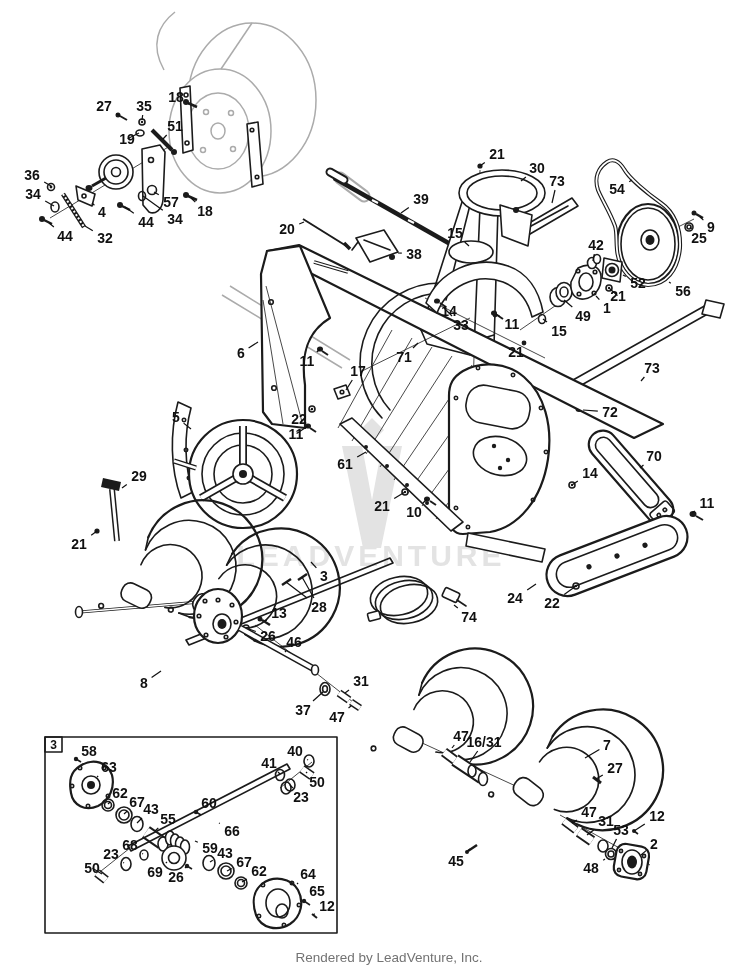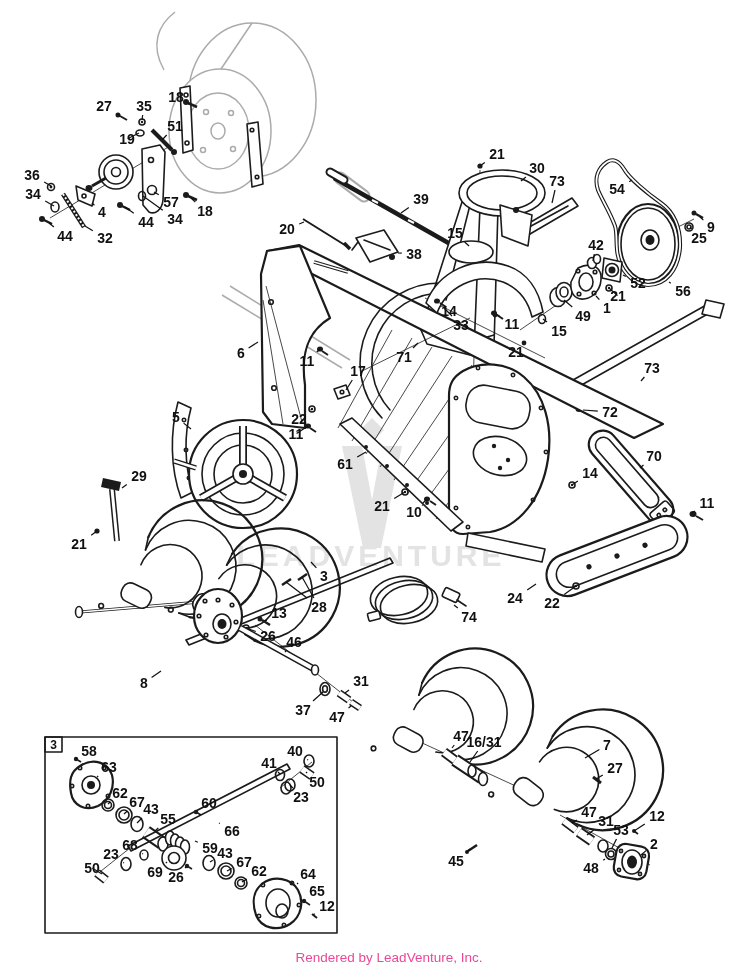--- a/index.html
+++ b/index.html
@@ -12,21 +12,21 @@
   .thin{stroke:var(--line);fill:none;stroke-width:0.8;}
   .wfill{fill:#fff;}
   .dark{fill:var(--line);stroke:none;}
   .ref{stroke:var(--ref);fill:none;stroke-width:1.5;}
   .reffill{fill:#fff;stroke:var(--ref);stroke-width:1.5;}
   .wm{fill:var(--wm);}
   .wmtext{font:bold 30px "Liberation Sans",sans-serif;fill:var(--wm);letter-spacing:4px;}
   .leader{stroke:var(--label);stroke-width:1.2;}
   .partlabel{font:bold 14px "Liberation Sans",sans-serif;fill:var(--label);}
   .insetnum{font:bold 12px "Liberation Sans",sans-serif;fill:var(--label);}
-  .footer{position:absolute;left:0;right:0;top:950px;text-align:center;font-size:13.5px;color:#ec4899;margin-left:28px;}
+  .footer{position:absolute;left:0;right:0;top:950px;text-align:center;font-size:13.5px;color:#737373;margin-left:28px;}
 </style>
 </head>
 <body>
 
 <div class="canvas">
 <svg width="750" height="971" viewBox="0 0 750 971">
 
   <defs>
     <g id="flight">
       <path class="ink2" d="M 18,-56 A 58,58 0 1 1 50,26"></path>

